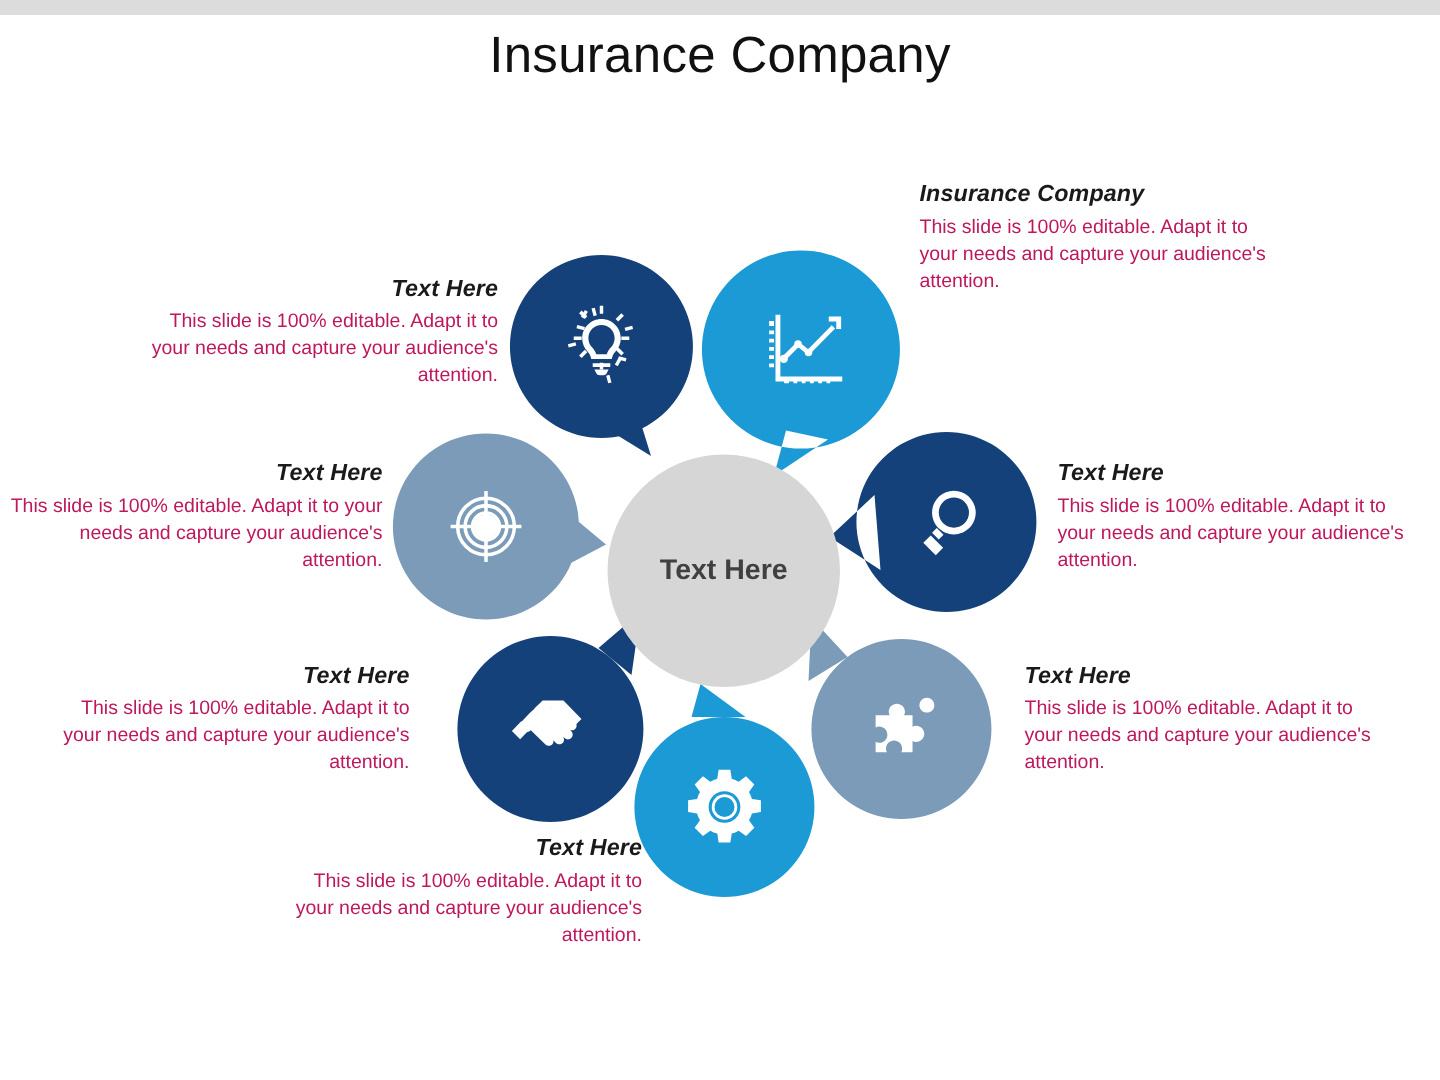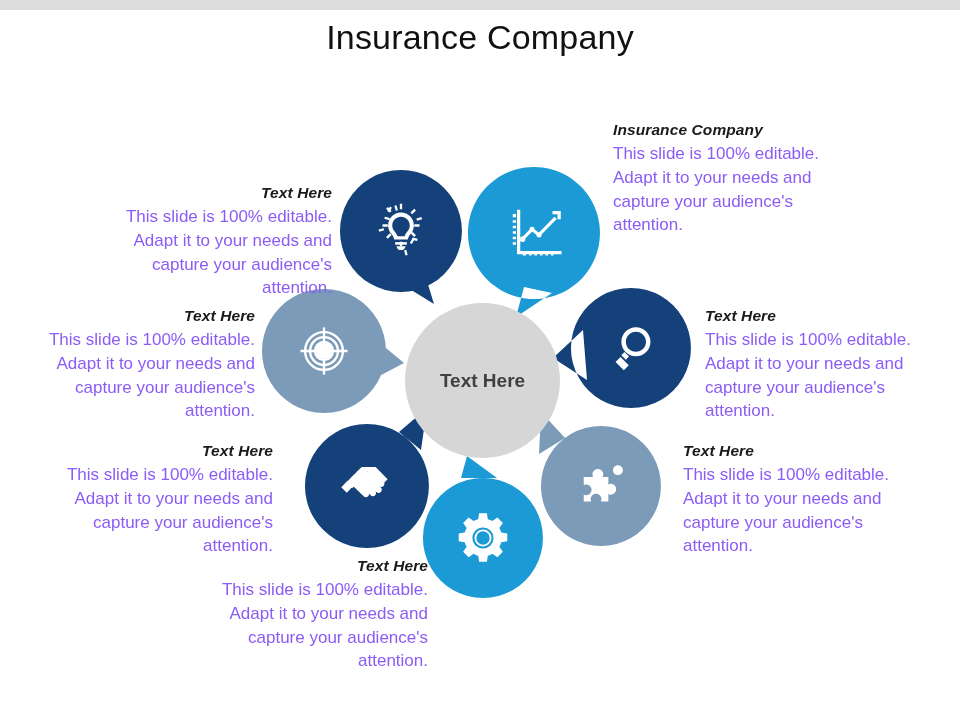--- a/index.html
+++ b/index.html
@@ -73,23 +73,23 @@
   .txt { position: absolute; width: 236px; }
   .txt .tt {
     font-size: 15.5px;
     font-weight: bold;
     font-style: italic;
     color: #1a1a1a;
     margin-bottom: 3px;
     letter-spacing: 0.1px;
   }
   .txt .tb {
-    font-size: 17px;
+    font-size: 13px;
     line-height: 1.40;
-    color: #8b5cf6;
+    color: #be185d;
   }
   .align-right { text-align: right; }
   .align-left  { text-align: left; }
 
   
   #txt-1 { left: 613px; top: 121px; width: 240px; }   
   #txt-2 { left: 705px; top: 307px; width: 240px; }   
   #txt-3 { left: 683px; top: 442px; width: 240px; }   
   #txt-4 { left: 188px; top: 557px; width: 240px; }   
   #txt-5 { left:  33px; top: 442px; width: 240px; }   

